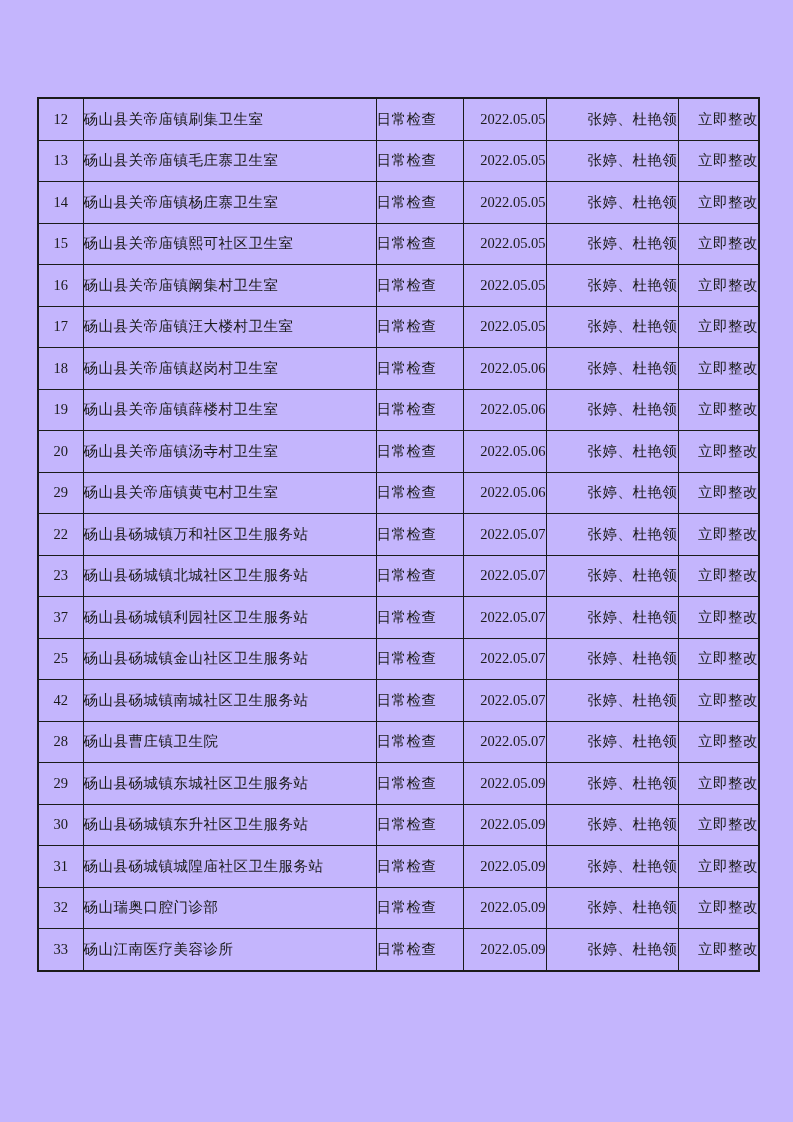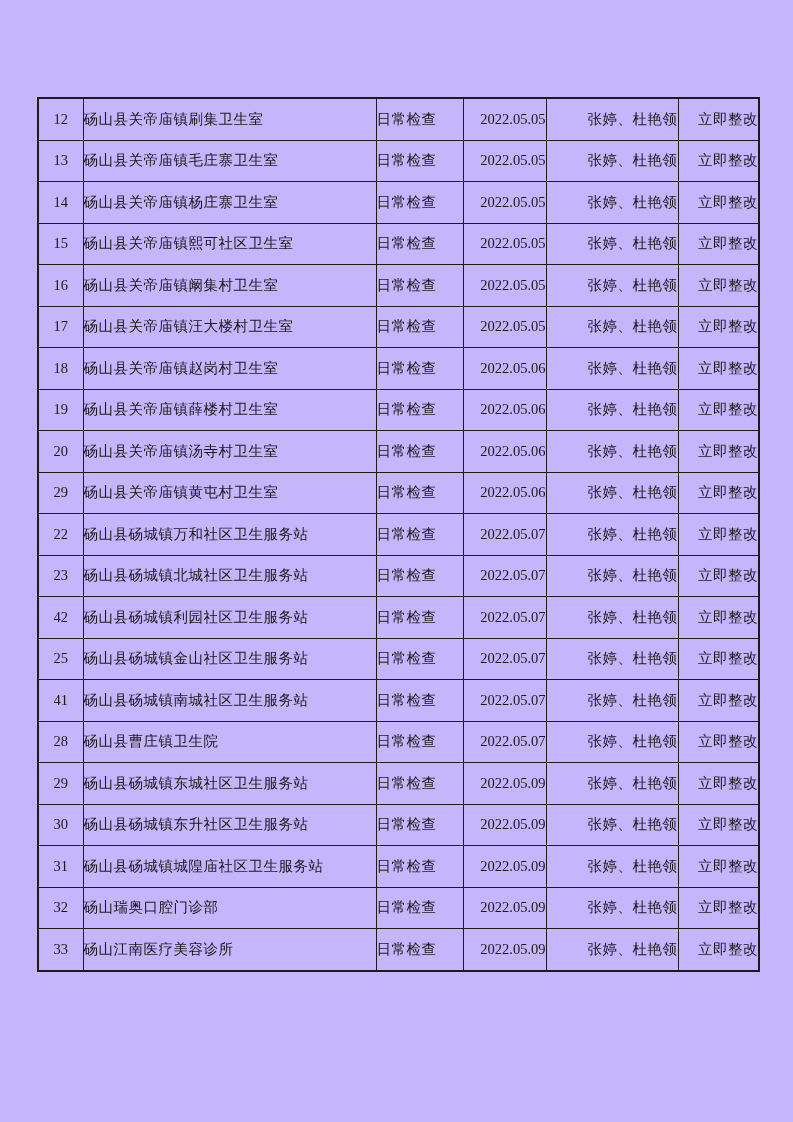--- a/index.html
+++ b/index.html
@@ -154,37 +154,37 @@
   </tr>
         <tr>
     <td class="c-no">23</td>
     <td class="c-name">砀山县砀城镇北城社区卫生服务站</td>
     <td class="c-type">日常检查</td>
     <td class="c-date">2022.05.07</td>
     <td class="c-insp">张婷、杜艳领</td>
     <td class="c-result">立即整改</td>
   </tr>
         <tr>
-    <td class="c-no">42</td>
+    <td class="c-no">37</td>
     <td class="c-name">砀山县砀城镇利园社区卫生服务站</td>
     <td class="c-type">日常检查</td>
     <td class="c-date">2022.05.07</td>
     <td class="c-insp">张婷、杜艳领</td>
     <td class="c-result">立即整改</td>
   </tr>
         <tr>
     <td class="c-no">25</td>
     <td class="c-name">砀山县砀城镇金山社区卫生服务站</td>
     <td class="c-type">日常检查</td>
     <td class="c-date">2022.05.07</td>
     <td class="c-insp">张婷、杜艳领</td>
     <td class="c-result">立即整改</td>
   </tr>
         <tr>
-    <td class="c-no">41</td>
+    <td class="c-no">42</td>
     <td class="c-name">砀山县砀城镇南城社区卫生服务站</td>
     <td class="c-type">日常检查</td>
     <td class="c-date">2022.05.07</td>
     <td class="c-insp">张婷、杜艳领</td>
     <td class="c-result">立即整改</td>
   </tr>
         <tr>
     <td class="c-no">28</td>
     <td class="c-name">砀山县曹庄镇卫生院</td>
     <td class="c-type">日常检查</td>

